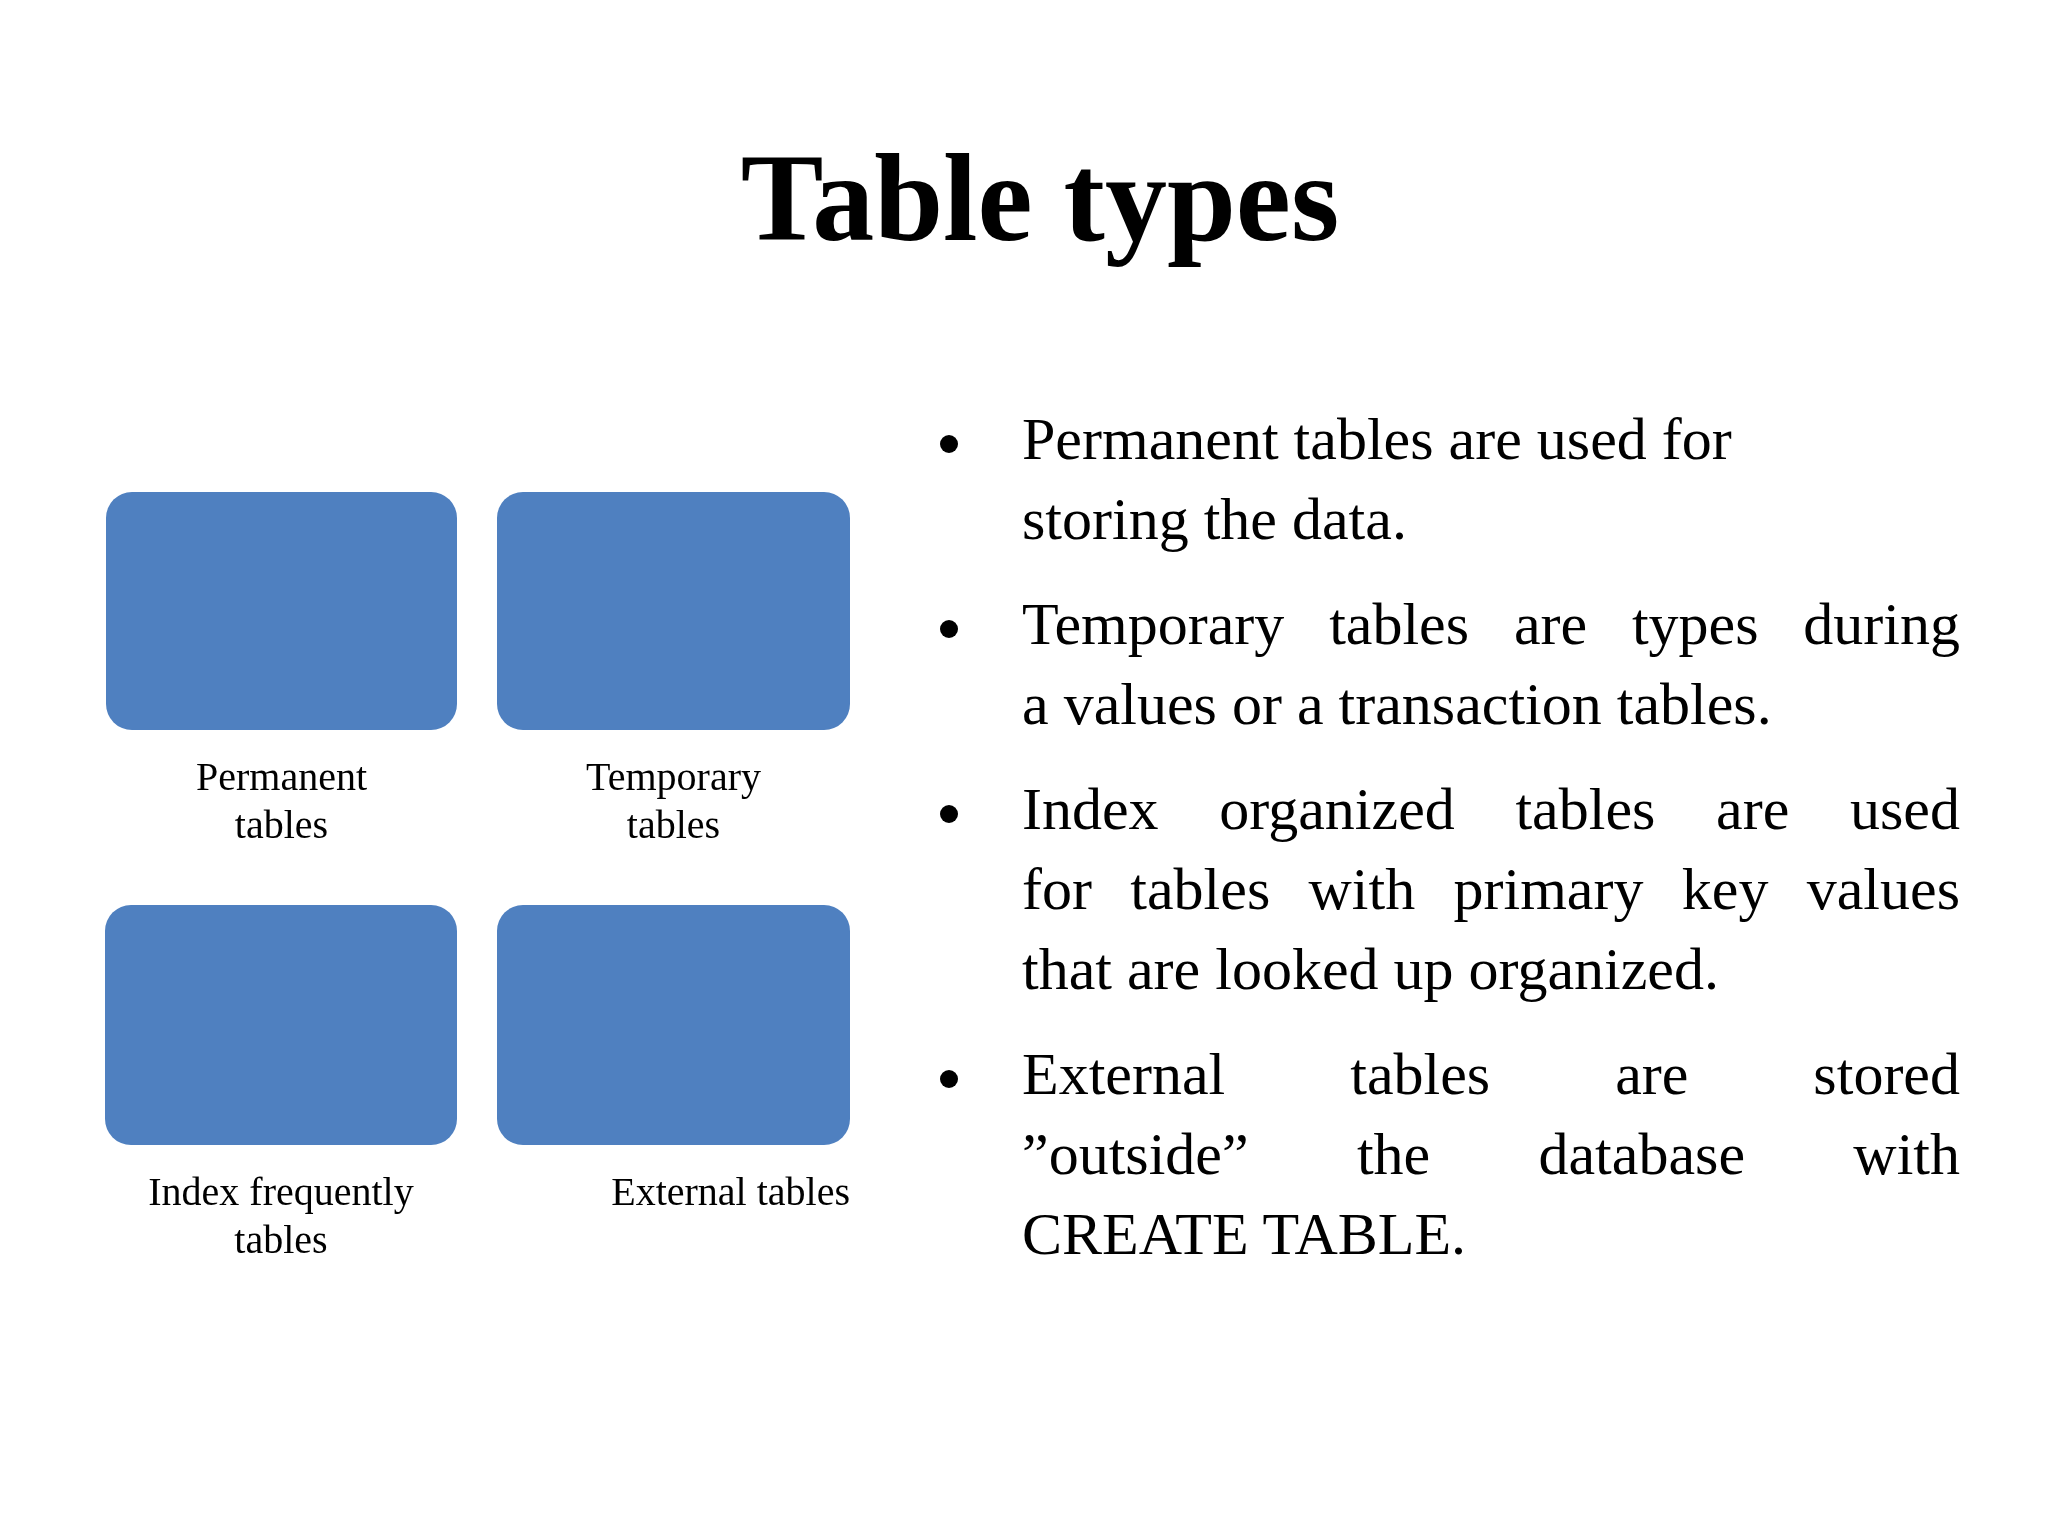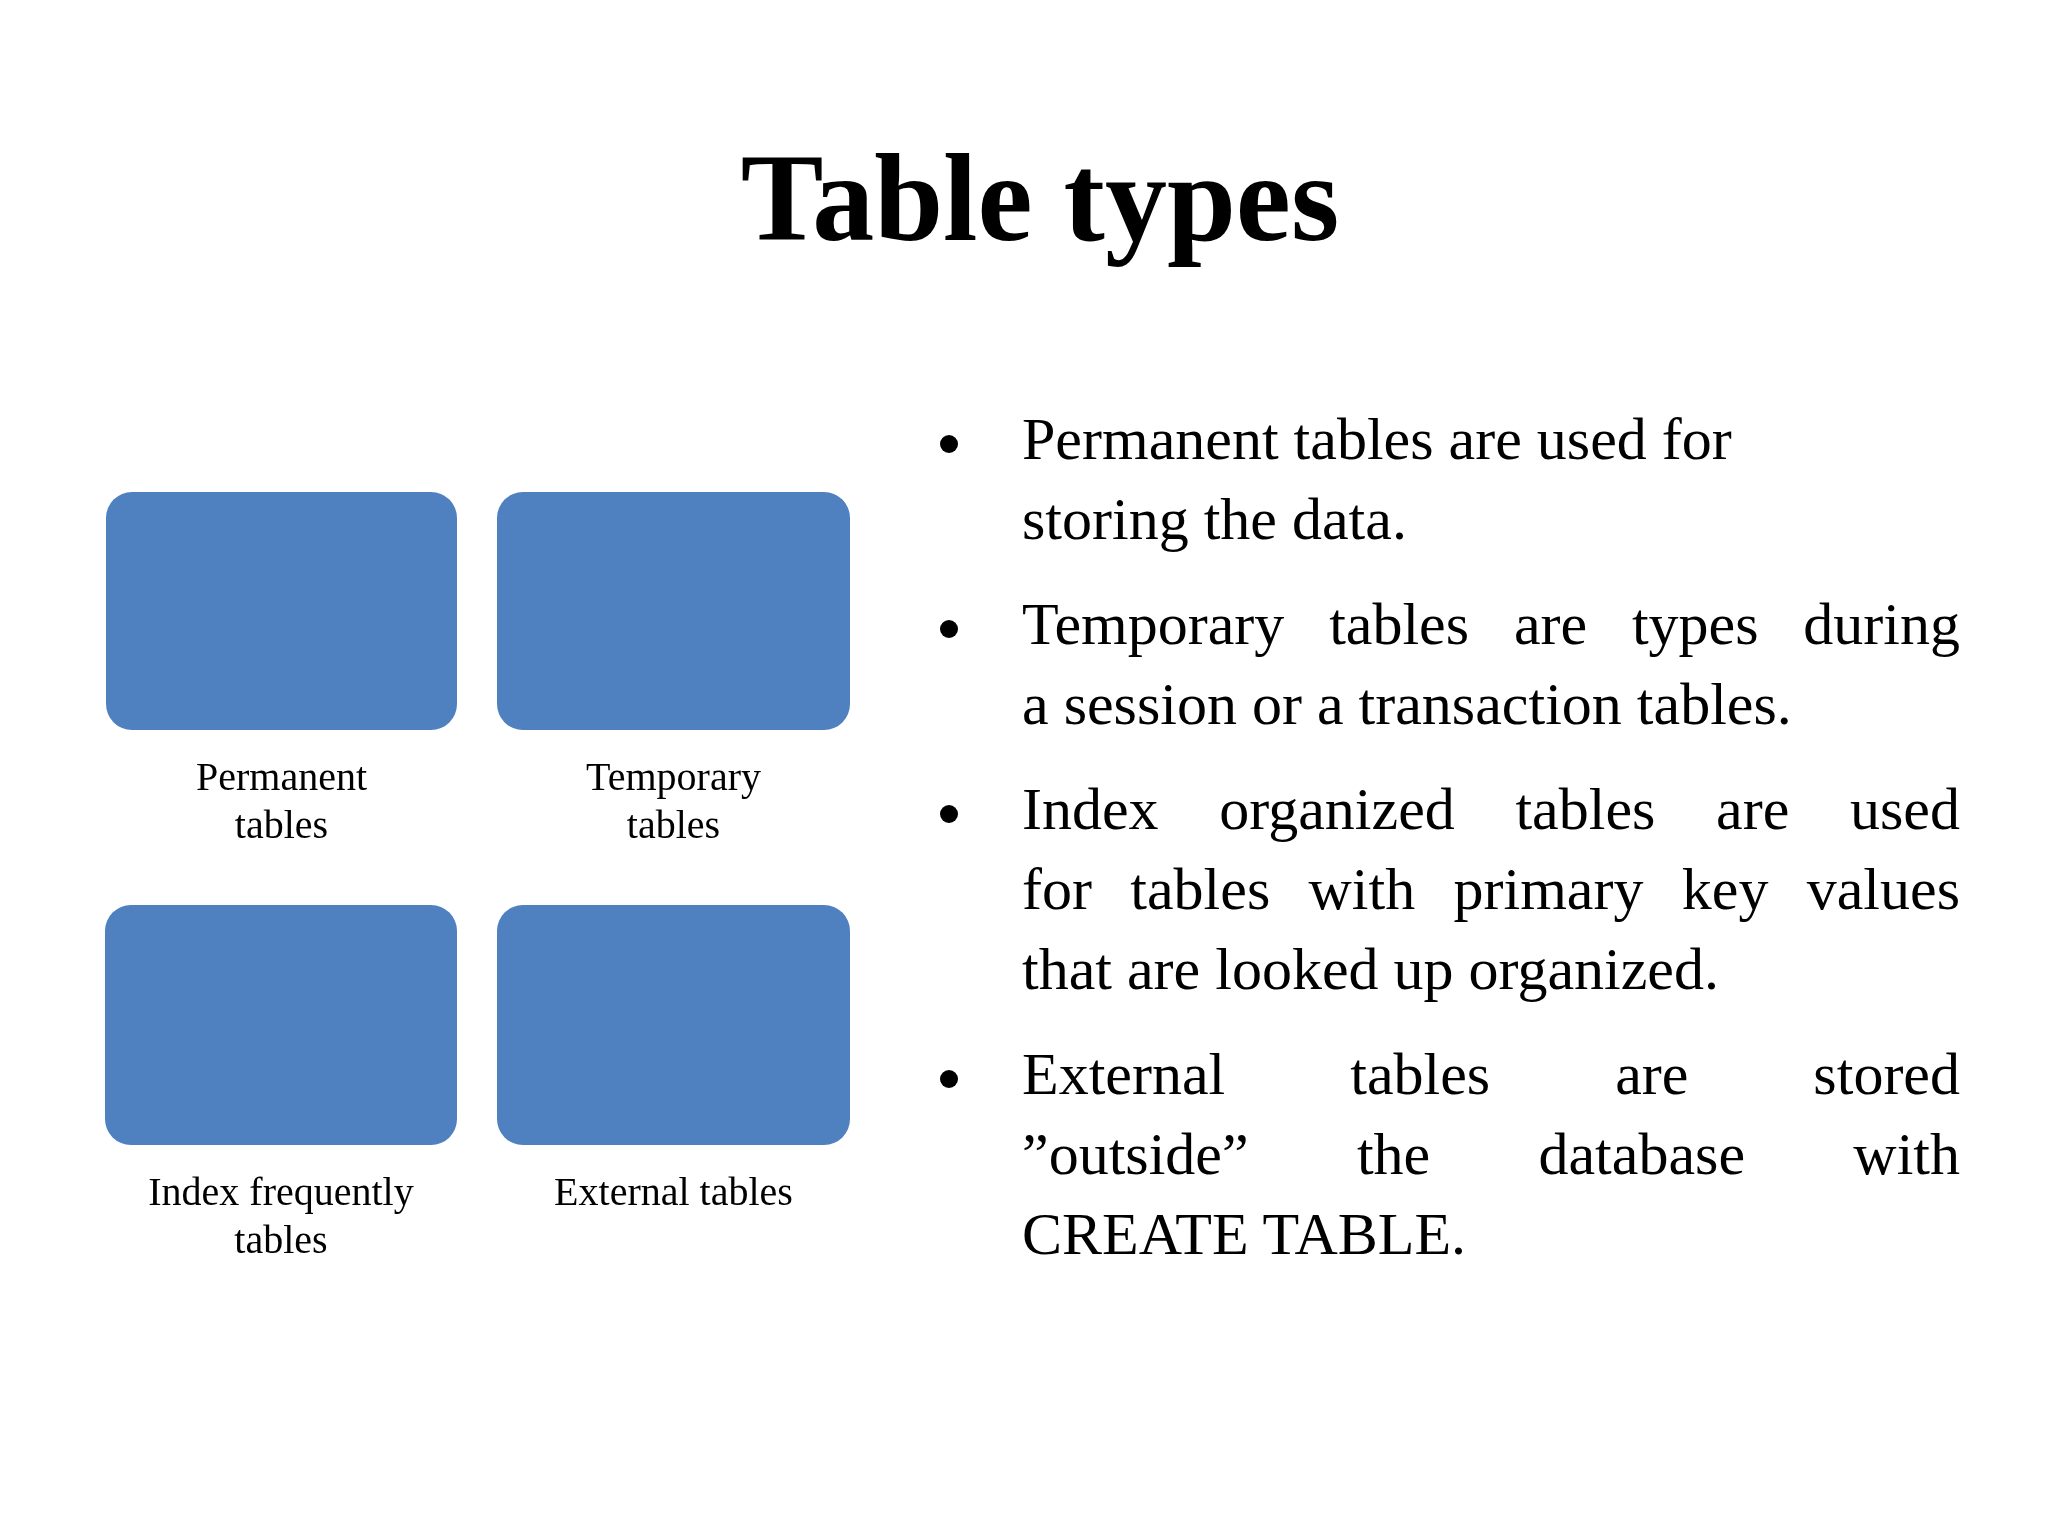--- a/index.html
+++ b/index.html
@@ -44,21 +44,21 @@
 
   .box-label {
     position: absolute;
     text-align: center;
     font-size: 40px;
     line-height: 48px;
   }
   .box-label.pos-tl { left: 106px; top: 753px; width: 351px; }
   .box-label.pos-tr { left: 497px; top: 753px; width: 353px; }
   .box-label.pos-bl { left: 105px; top: 1168px; width: 352px; }
-  .box-label.pos-br { left: 497px; top: 1168px; width: 353px; }
+  .box-label.pos-br { left: 497px; top: 1168px; width: 353px; text-align: right; }
   .lbl-line { white-space: nowrap; }
 
   
   .bullet-list {
     position: absolute;
     left: 930px;
     top: 399px;
     width: 1030px;
     margin: 0;
     padding: 0;
@@ -119,21 +119,21 @@
 
   <ul class="bullet-list">
       <li class="bullet-item">
         <span class="dot"></span>
         <div class="bline">Permanent tables are used for</div>
         <div class="bline">storing the data.</div>
       </li>
       <li class="bullet-item">
         <span class="dot"></span>
         <div class="bline j">Temporary tables are types during</div>
-        <div class="bline">a session or a transaction tables.</div>
+        <div class="bline">a values or a transaction tables.</div>
       </li>
       <li class="bullet-item">
         <span class="dot"></span>
         <div class="bline j">Index organized tables are used</div>
         <div class="bline j">for tables with primary key values</div>
         <div class="bline">that are looked up organized.</div>
       </li>
       <li class="bullet-item">
         <span class="dot"></span>
         <div class="bline j">External tables are stored</div>

